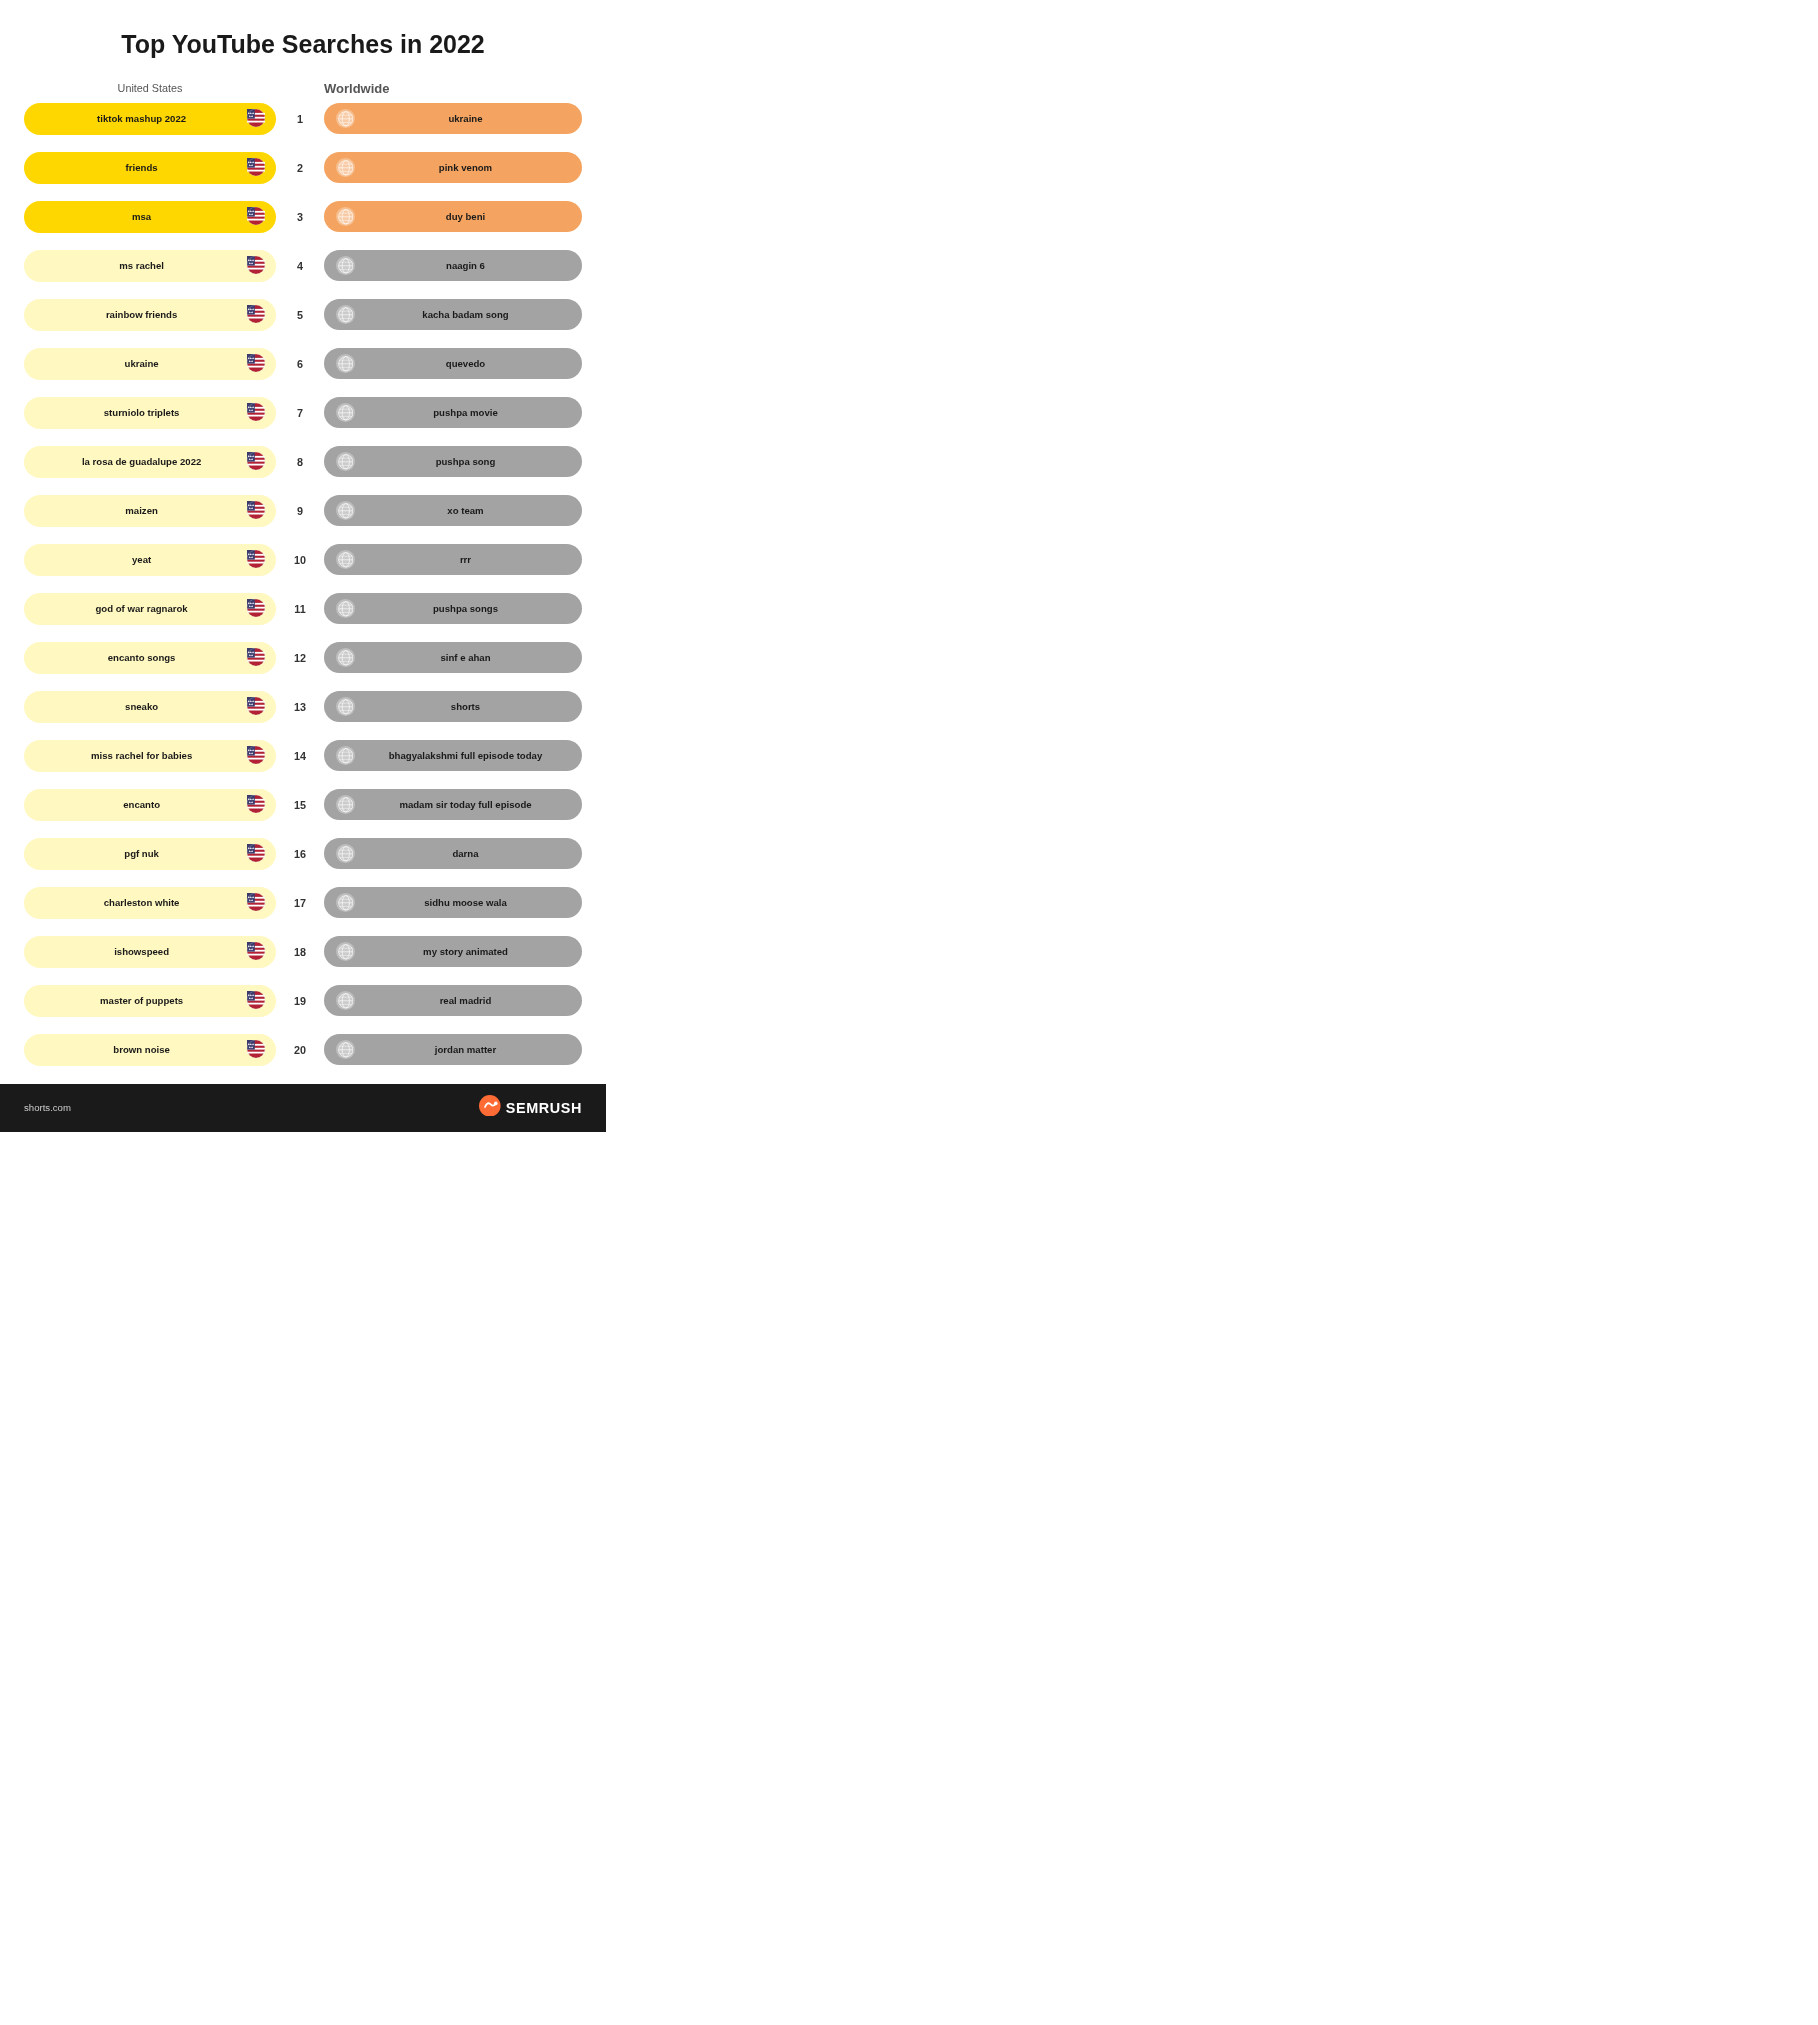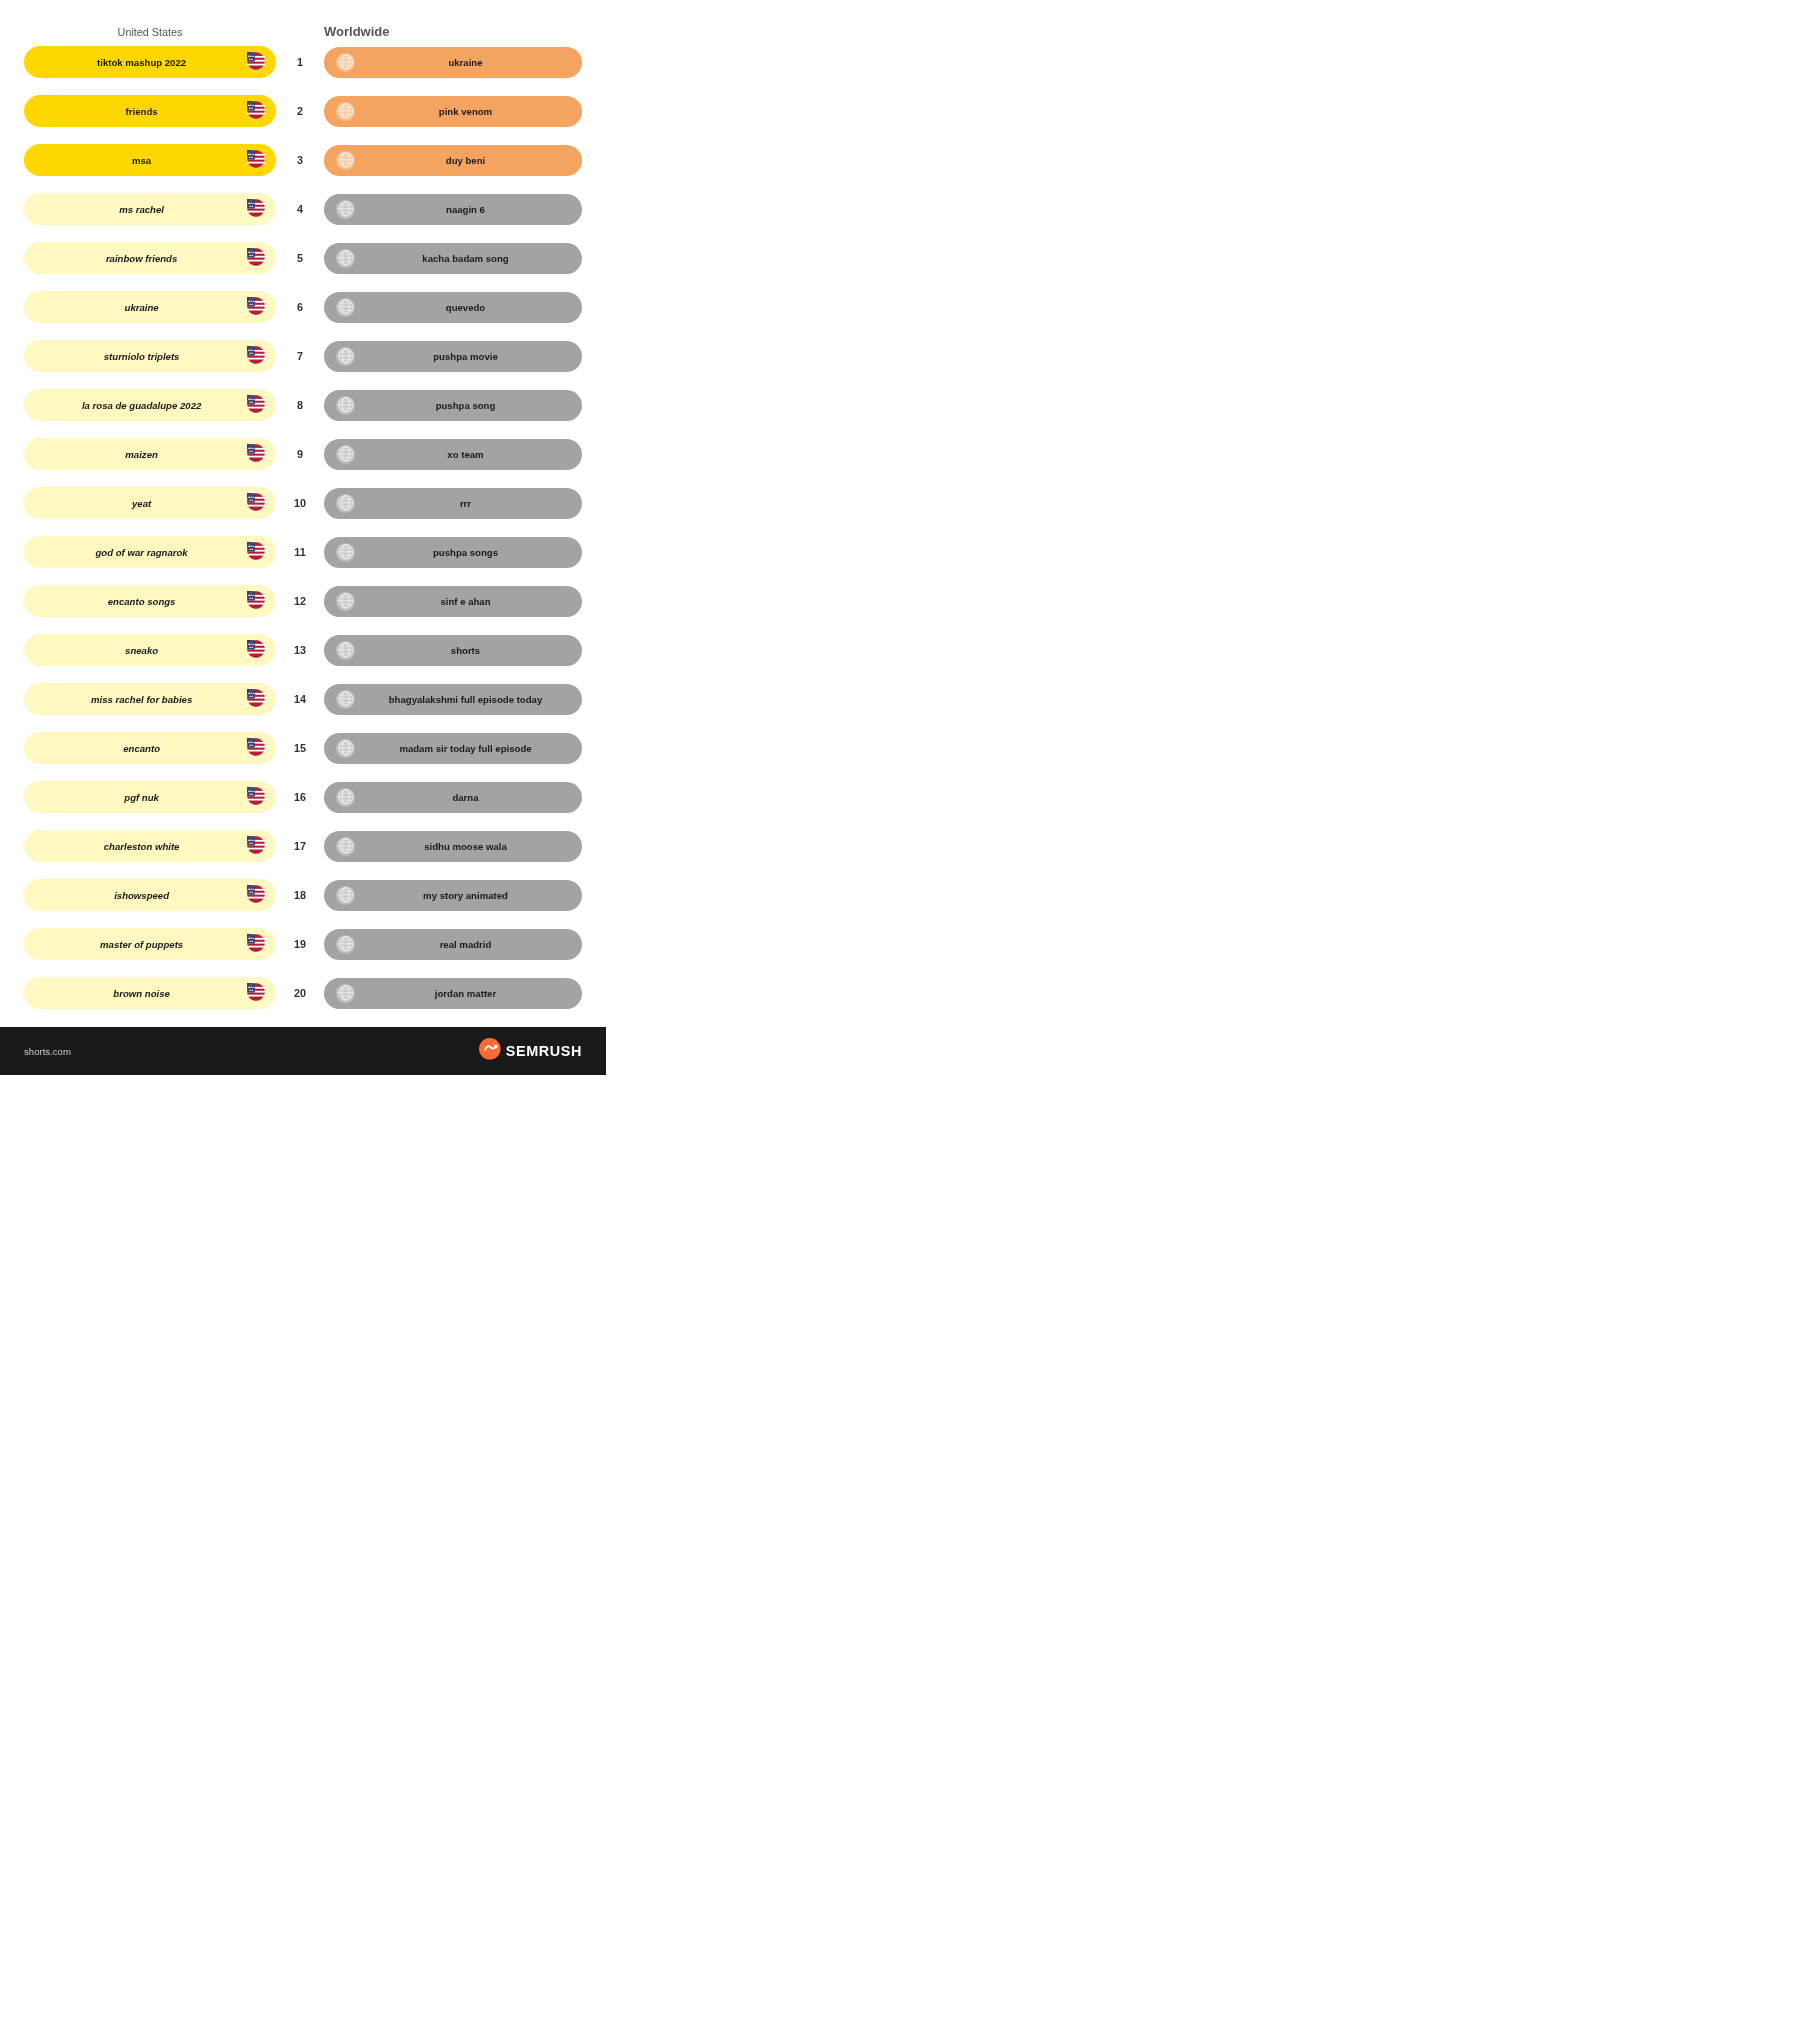--- a/index.html
+++ b/index.html
@@ -74,21 +74,20 @@
       font-weight: 600;
       color: #1a1a1a;
     }
 
     .us-cell.highlight {
       background: #FFD700;
     }
 
     .us-cell.normal {
       background: #FFF8C0;
-      font-style: italic;
     }
 
     .us-cell-text {
       flex: 1;
       text-align: center;
     }
 
     .num-cell {
       width: 48px;
       text-align: center;
@@ -171,20 +170,21 @@
     
     .globe-svg {
       width: 15.6px;
       height: 15.6px;
     }
   </style>
 </head>
 <body>
 
 <div class="page-wrapper">
+  <h1 class="title">Top YouTube Searches in 2022</h1>
 
   <div class="columns-header">
     <div class="col-us-header">United States</div>
     <div class="col-num-header"></div>
     <div class="col-ww-header">Worldwide</div>
   </div>
 
   <div class="rows-container" id="rows-container">
   <div class="row">
         <div class="us-cell highlight">

